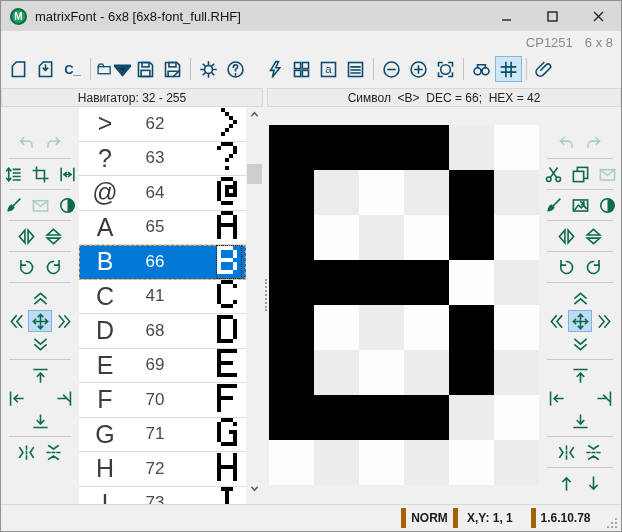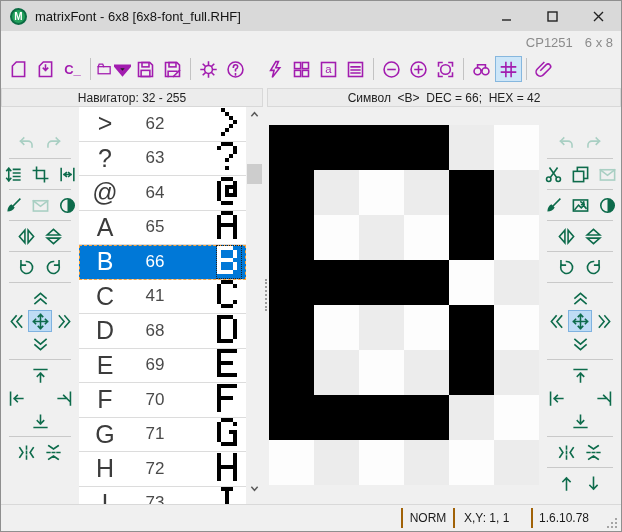--- a/index.html
+++ b/index.html
@@ -22,21 +22,21 @@
   
   .menubar{height:23px;background:#f0f0f0;display:flex;align-items:center;font-size:13px;flex:none;}
   .menu-item{padding:0 9px;line-height:23px;}
   .menu-right{margin-left:auto;color:#8b8b8b;display:flex;gap:12px;padding-right:8px;}
   
   .toolbar{height:30px;display:flex;align-items:center;padding-left:4px;flex:none;}
   .tool-group{display:flex;align-items:center;}
   .tool-group.gapped{margin-left:12px;}
   .tool-sep{width:1px;height:22px;background:#c3c3c3;margin:0 4px;flex:none;}
   .tool-btn{width:27px;height:26px;display:flex;align-items:center;justify-content:center;
-    color:#a21caf;border:1px solid transparent;flex:none;position:relative;}
+    color:#0c4a6e;border:1px solid transparent;flex:none;position:relative;}
   .tool-btn svg{width:21px;height:21px;stroke:currentColor;stroke-width:1.8;fill:none;stroke-linecap:square;}
   .tool-btn.active{background:#cde6f8;border-color:#86b7de;}
   .tool-btn .txt-icon{font-size:13px;font-weight:bold;letter-spacing:0;}
   .tool-btn .caret{margin-left:1px;}
   .tool-btn.with-caret{width:37px;}
   
   .headers{display:flex;margin-top:4px;flex:none;height:19px;}
   .phdr{background:#ececec;border:1px solid #d8d8d8;font-size:12px;color:#222;
     display:flex;align-items:center;justify-content:center;white-space:pre;}
   .phdr.left{width:262px;flex:none;}
@@ -83,21 +83,21 @@
   .pixel-canvas{position:absolute;left:1px;top:18px;width:270px;height:360px;
     display:grid;grid-template-columns:repeat(6,45px);grid-template-rows:repeat(8,45px);}
   .cell{width:45px;height:45px;}
   .cell.on{background:#000;}
   .cell.odd{background:#fdfdfd;}
   .cell.even{background:#ececec;}
   
   .statusbar{height:27px;border-top:1px solid #d9d9d9;background:#f0f0f0;display:flex;
     align-items:center;font-size:12px;flex:none;}
   .sb-fill{flex:1;}
-  .sb-cell{border-left:2px solid #a16207;height:20px;display:flex;align-items:center;}
+  .sb-cell{border-left:5px solid #a16207;height:20px;display:flex;align-items:center;font-weight:bold;}
   .sb-mode{width:52px;justify-content:center;}
   .sb-xy{width:78px;padding-left:9px;}
   .sb-ver{width:64px;justify-content:center;}
   .sb-grip{width:26px;height:27px;position:relative;}
   .sb-grip::after{content:"";position:absolute;right:4px;bottom:4px;width:2px;height:2px;background:#a5a5a5;
     box-shadow:-4px 0 #a5a5a5,-8px 0 #a5a5a5,0 -4px #a5a5a5,-4px -4px #a5a5a5,0 -8px #a5a5a5;}
 </style>
 </head>
 <body>
 

